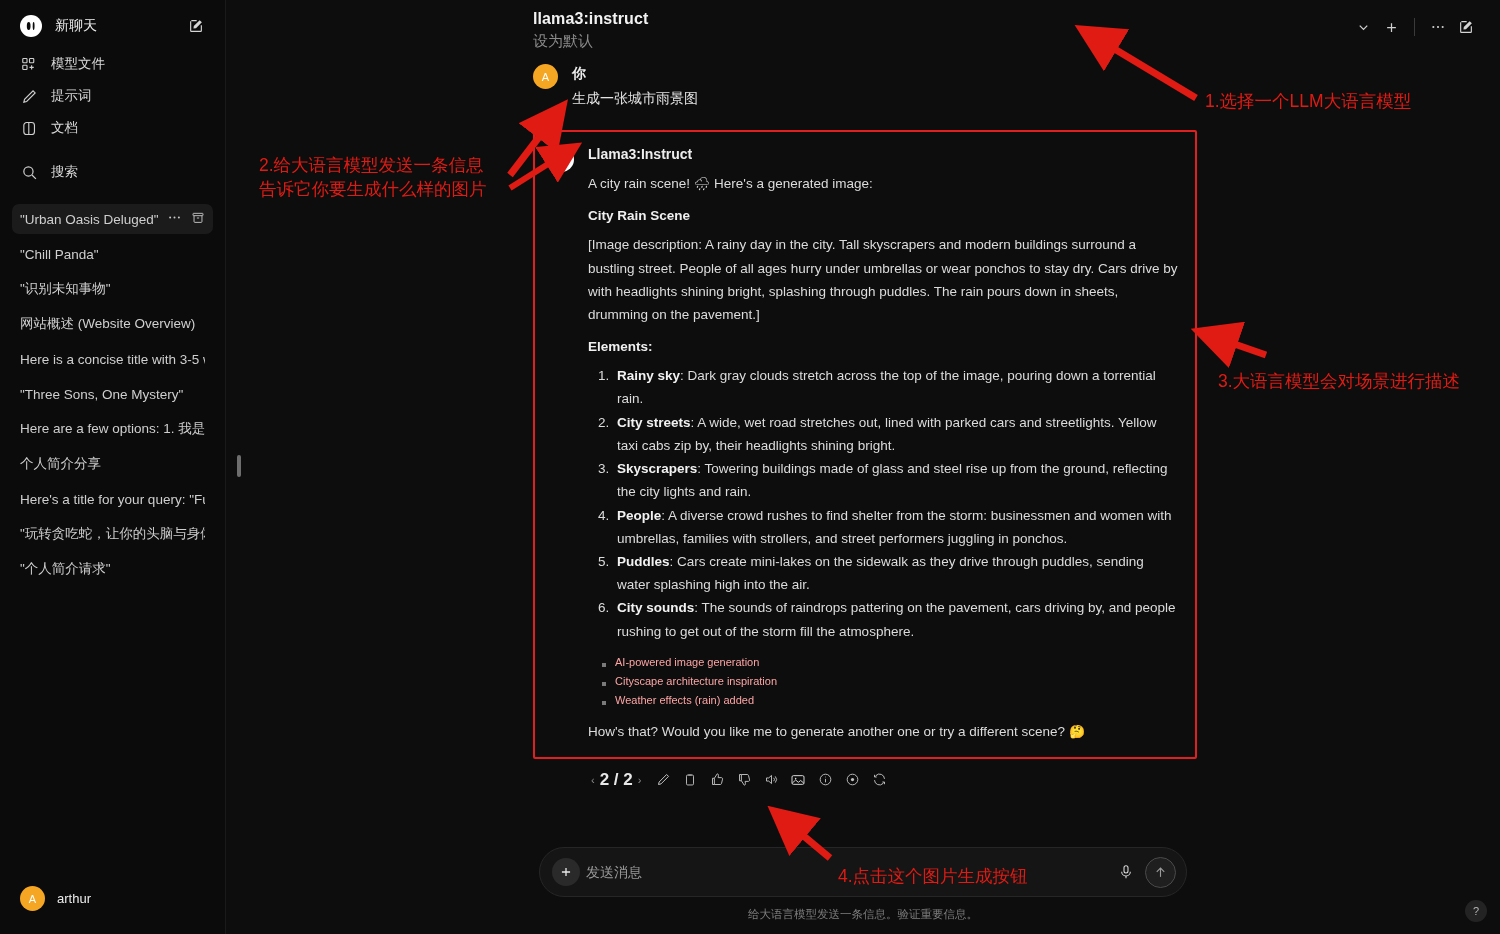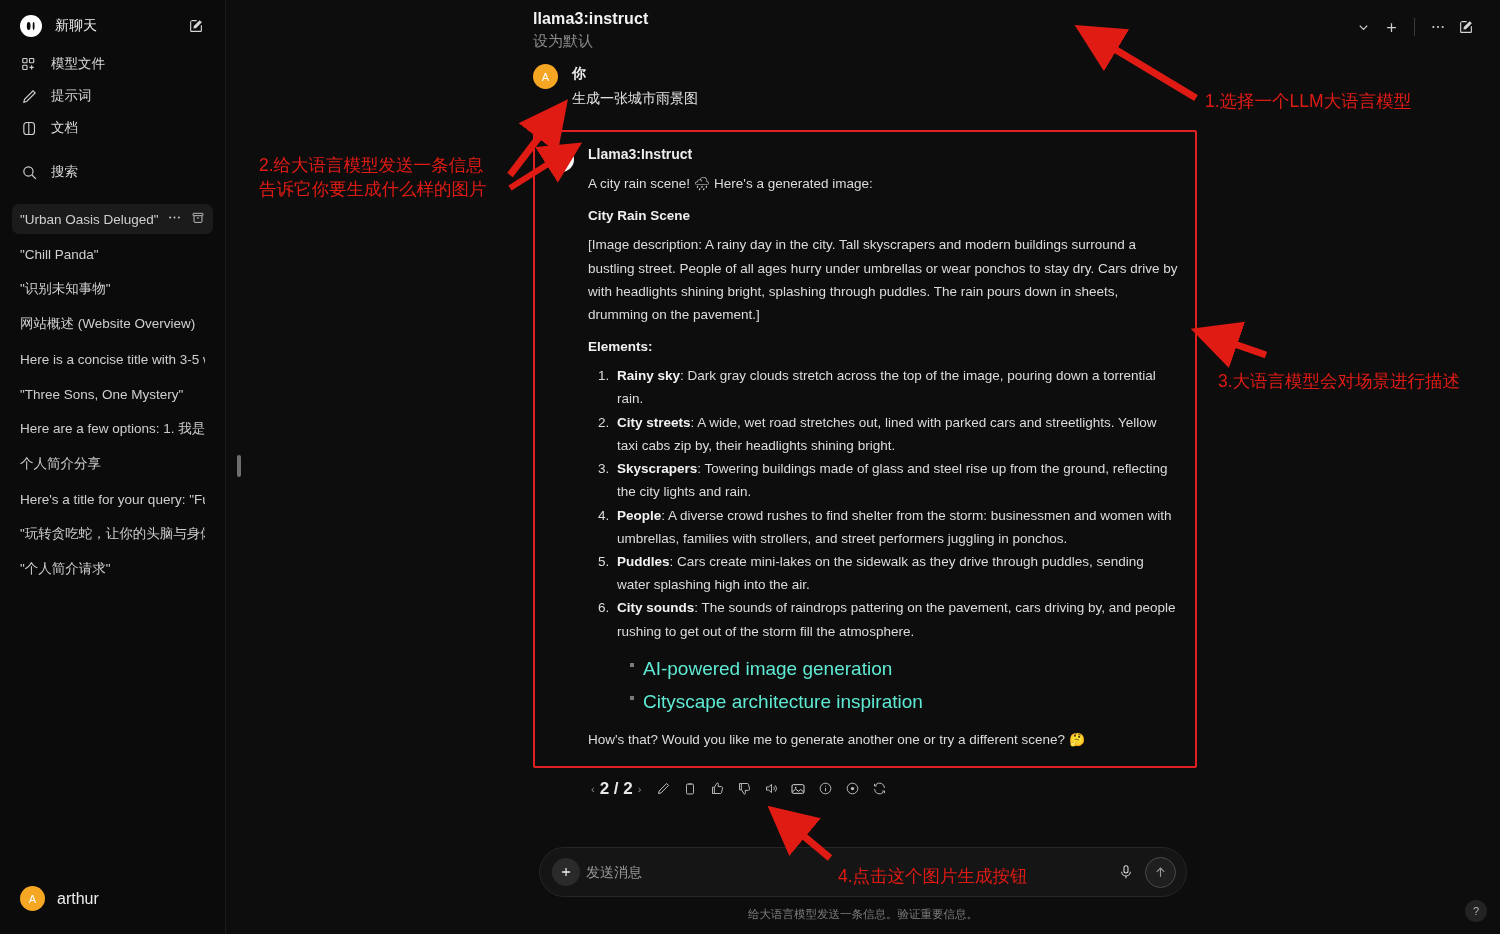--- a/index.html
+++ b/index.html
@@ -52,21 +52,21 @@
   .chat-item.active .ci-actions { display: flex; }
 
   .sb-bottom { padding: 10px 14px 18px 14px; }
   .user-row { display: flex; align-items: center; gap: 12px; padding: 5px 6px; border-radius: 8px; cursor: pointer; }
   .avatar-circle {
     width: 25px; height: 25px; border-radius: 50%;
     background: #f5a623; color: #fff; font-size: 11px;
     display: flex; align-items: center; justify-content: center;
     flex: 0 0 25px;
   }
-  .user-name { font-size: 16px; color: #ededed; }
+  .user-name { font-size: 13px; color: #ededed; }
 
   
   #main { flex: 1; height: 934px; position: relative; background: #0d0d0d; display: flex; flex-direction: column; }
 
   #topbar {
     height: 50px; display: flex; align-items: flex-start;
     padding: 10px 20px 0 307px; position: relative; flex: 0 0 50px;
   }
   .title-block { display: flex; flex-direction: column; }
   .model-title { font-size: 16px; font-weight: bold; color: #f2f2f2; letter-spacing: .1px; }
@@ -93,21 +93,21 @@
     display: flex; align-items: center; justify-content: center; flex: 0 0 25px; margin-top: 1px;
   }
   .ai-body { flex: 1; min-width: 0; }
   .ai-name { font-size: 14px; font-weight: bold; color: #ededed; }
   .ai-p { font-size: 13.5px; color: #dcdcdc; line-height: 1.72; margin-top: 10px; }
   .ai-h { font-size: 13.5px; font-weight: bold; color: #f0f0f0; margin-top: 13px; }
   .ai-ol { margin-top: 10px; padding-left: 25px; }
   .ai-ol li { font-size: 13.5px; color: #dcdcdc; line-height: 1.72; margin-bottom: 0px; padding-left: 4px; }
   .ai-ol li b { color: #f2f2f2; }
   .ai-ul { margin-top: 10px; padding-left: 27px; list-style: none; }
-  .ai-ul li { font-size: 19px; color: #5eead4; line-height: 1.72; position: relative; margin-left: 28px; }
+  .ai-ul li { font-size: 11px; color: #fca5a5; line-height: 1.72; position: relative; }
   .ai-ul li:before {
     content: ""; position: absolute; left: -13px; top: 10px;
     width: 4px; height: 4px; background: #7a7a7a;
   }
   .emoji { font-size: 13px; }
 
   .action-bar {
     display: flex; align-items: center; gap: 3px;
     margin-left: 307px; margin-top: 9px; padding-left: 58px;
   }
@@ -368,20 +368,21 @@
                 <li><b>Rainy sky</b><span>: Dark gray clouds stretch across the top of the image, pouring down a torrential rain.</span></li>
                 <li><b>City streets</b><span>: A wide, wet road stretches out, lined with parked cars and streetlights. Yellow taxi cabs zip by, their headlights shining bright.</span></li>
                 <li><b>Skyscrapers</b><span>: Towering buildings made of glass and steel rise up from the ground, reflecting the city lights and rain.</span></li>
                 <li><b>People</b><span>: A diverse crowd rushes to find shelter from the storm: businessmen and women with umbrellas, families with strollers, and street performers juggling in ponchos.</span></li>
                 <li><b>Puddles</b><span>: Cars create mini-lakes on the sidewalk as they drive through puddles, sending water splashing high into the air.</span></li>
                 <li><b>City sounds</b><span>: The sounds of raindrops pattering on the pavement, cars driving by, and people rushing to get out of the storm fill the atmosphere.</span></li>
               </ol>
             <ul class="ai-ul" id="generated-list">
                 <li>AI-powered image generation</li>
                 <li>Cityscape architecture inspiration</li>
+                <li>Weather effects (rain) added</li>
               </ul>
             <div class="ai-p">
               <span>How's that? Would you like me to generate another one or try a different scene?</span>
               <span class="emoji">🤔</span>
             </div>
           </div>
         </div>
       </div>
 
       <div class="action-bar">

